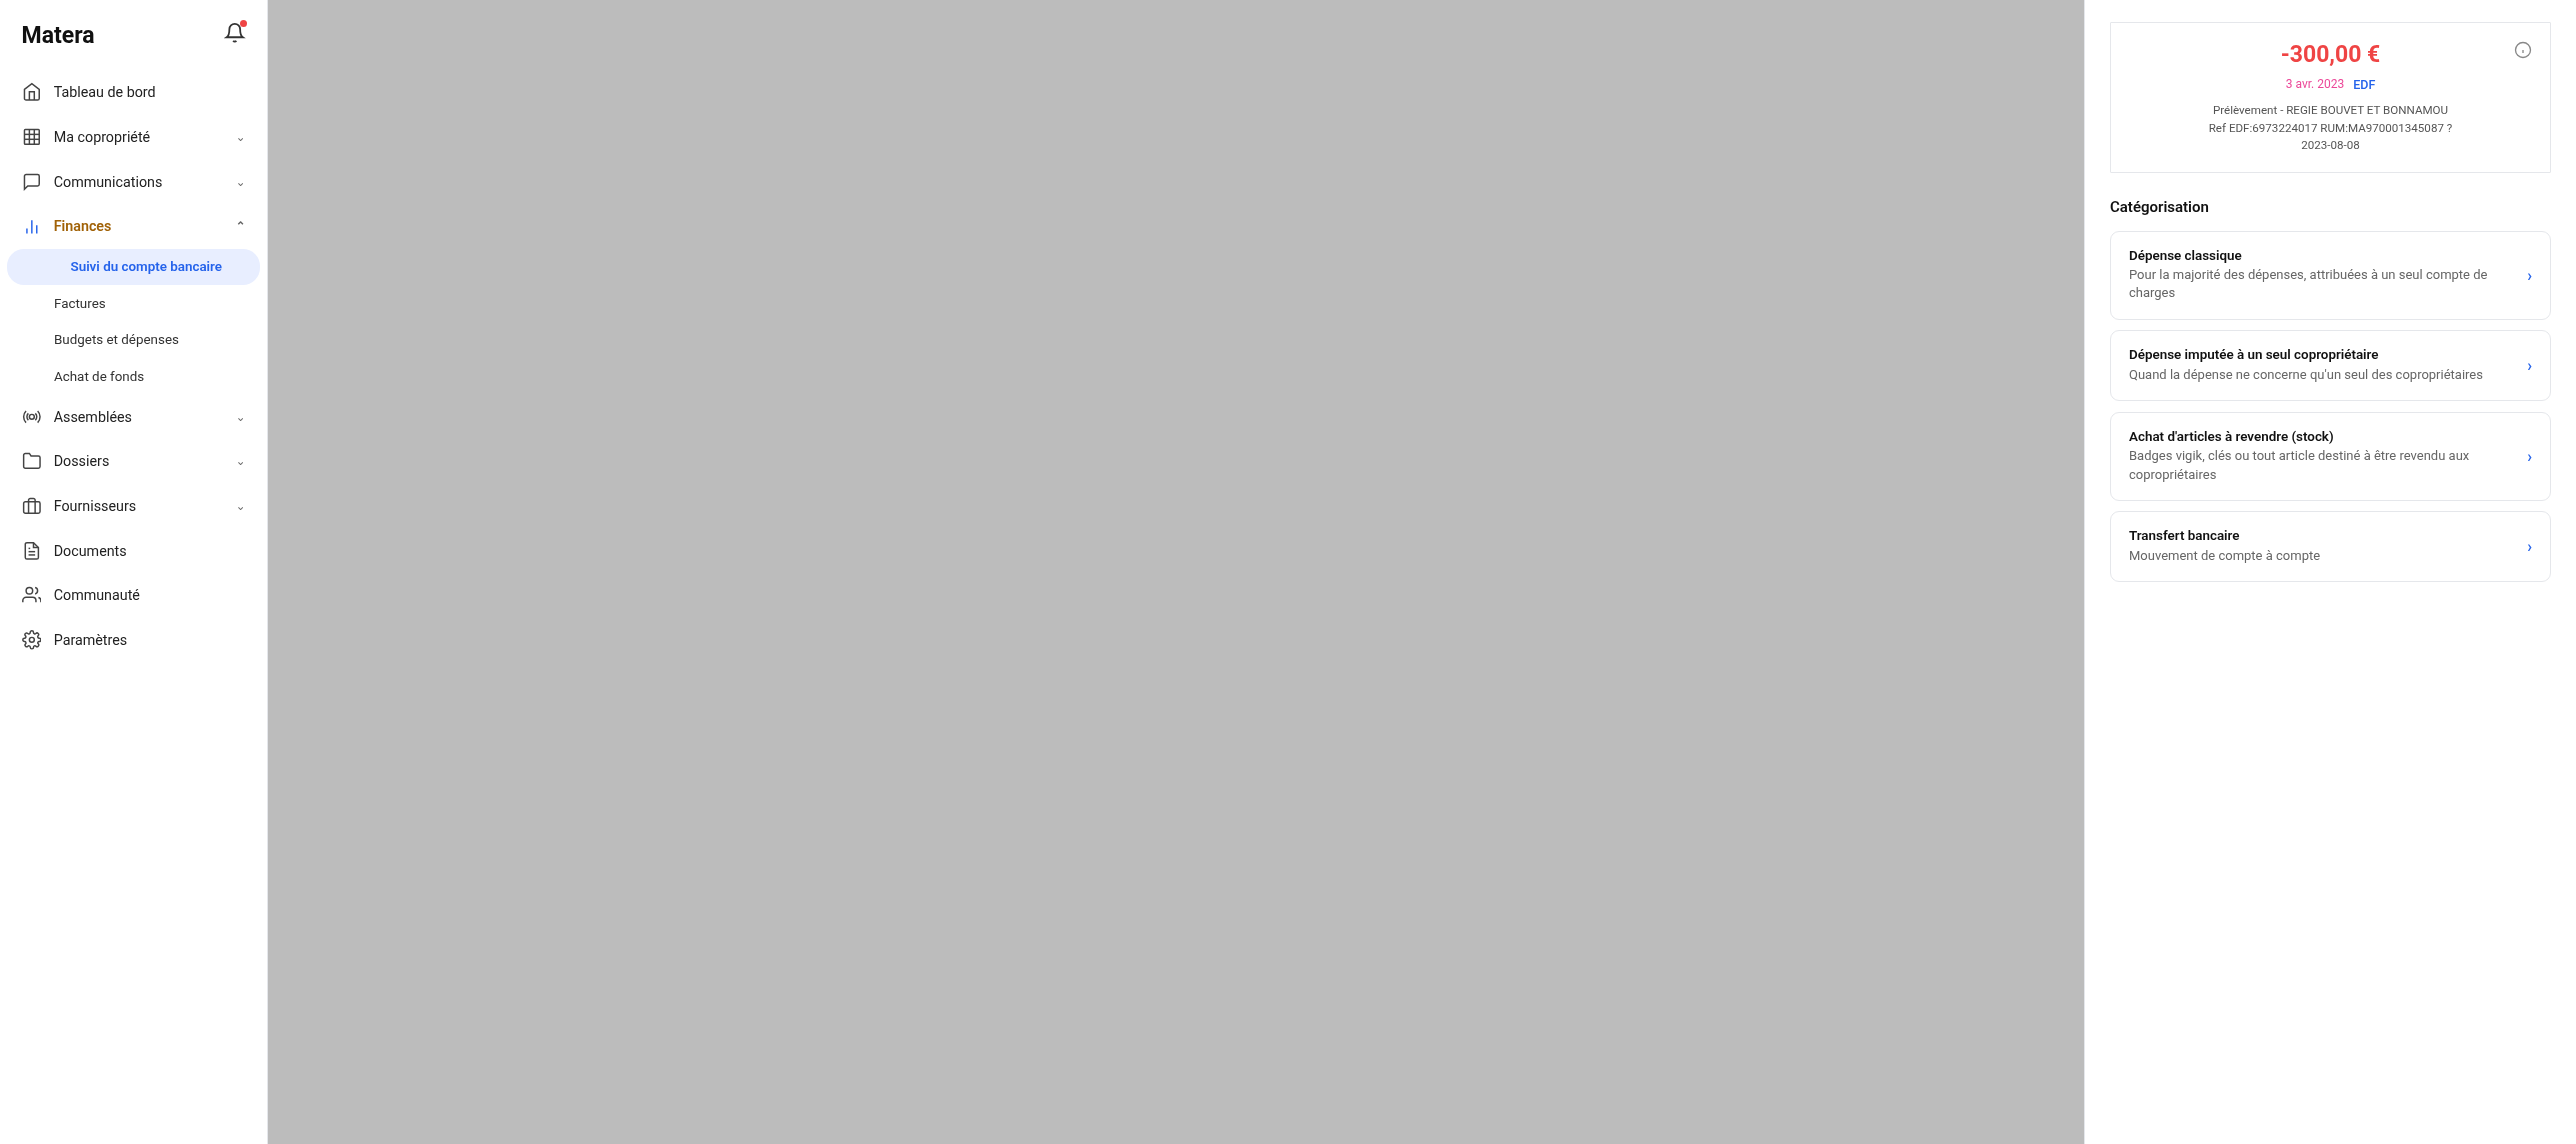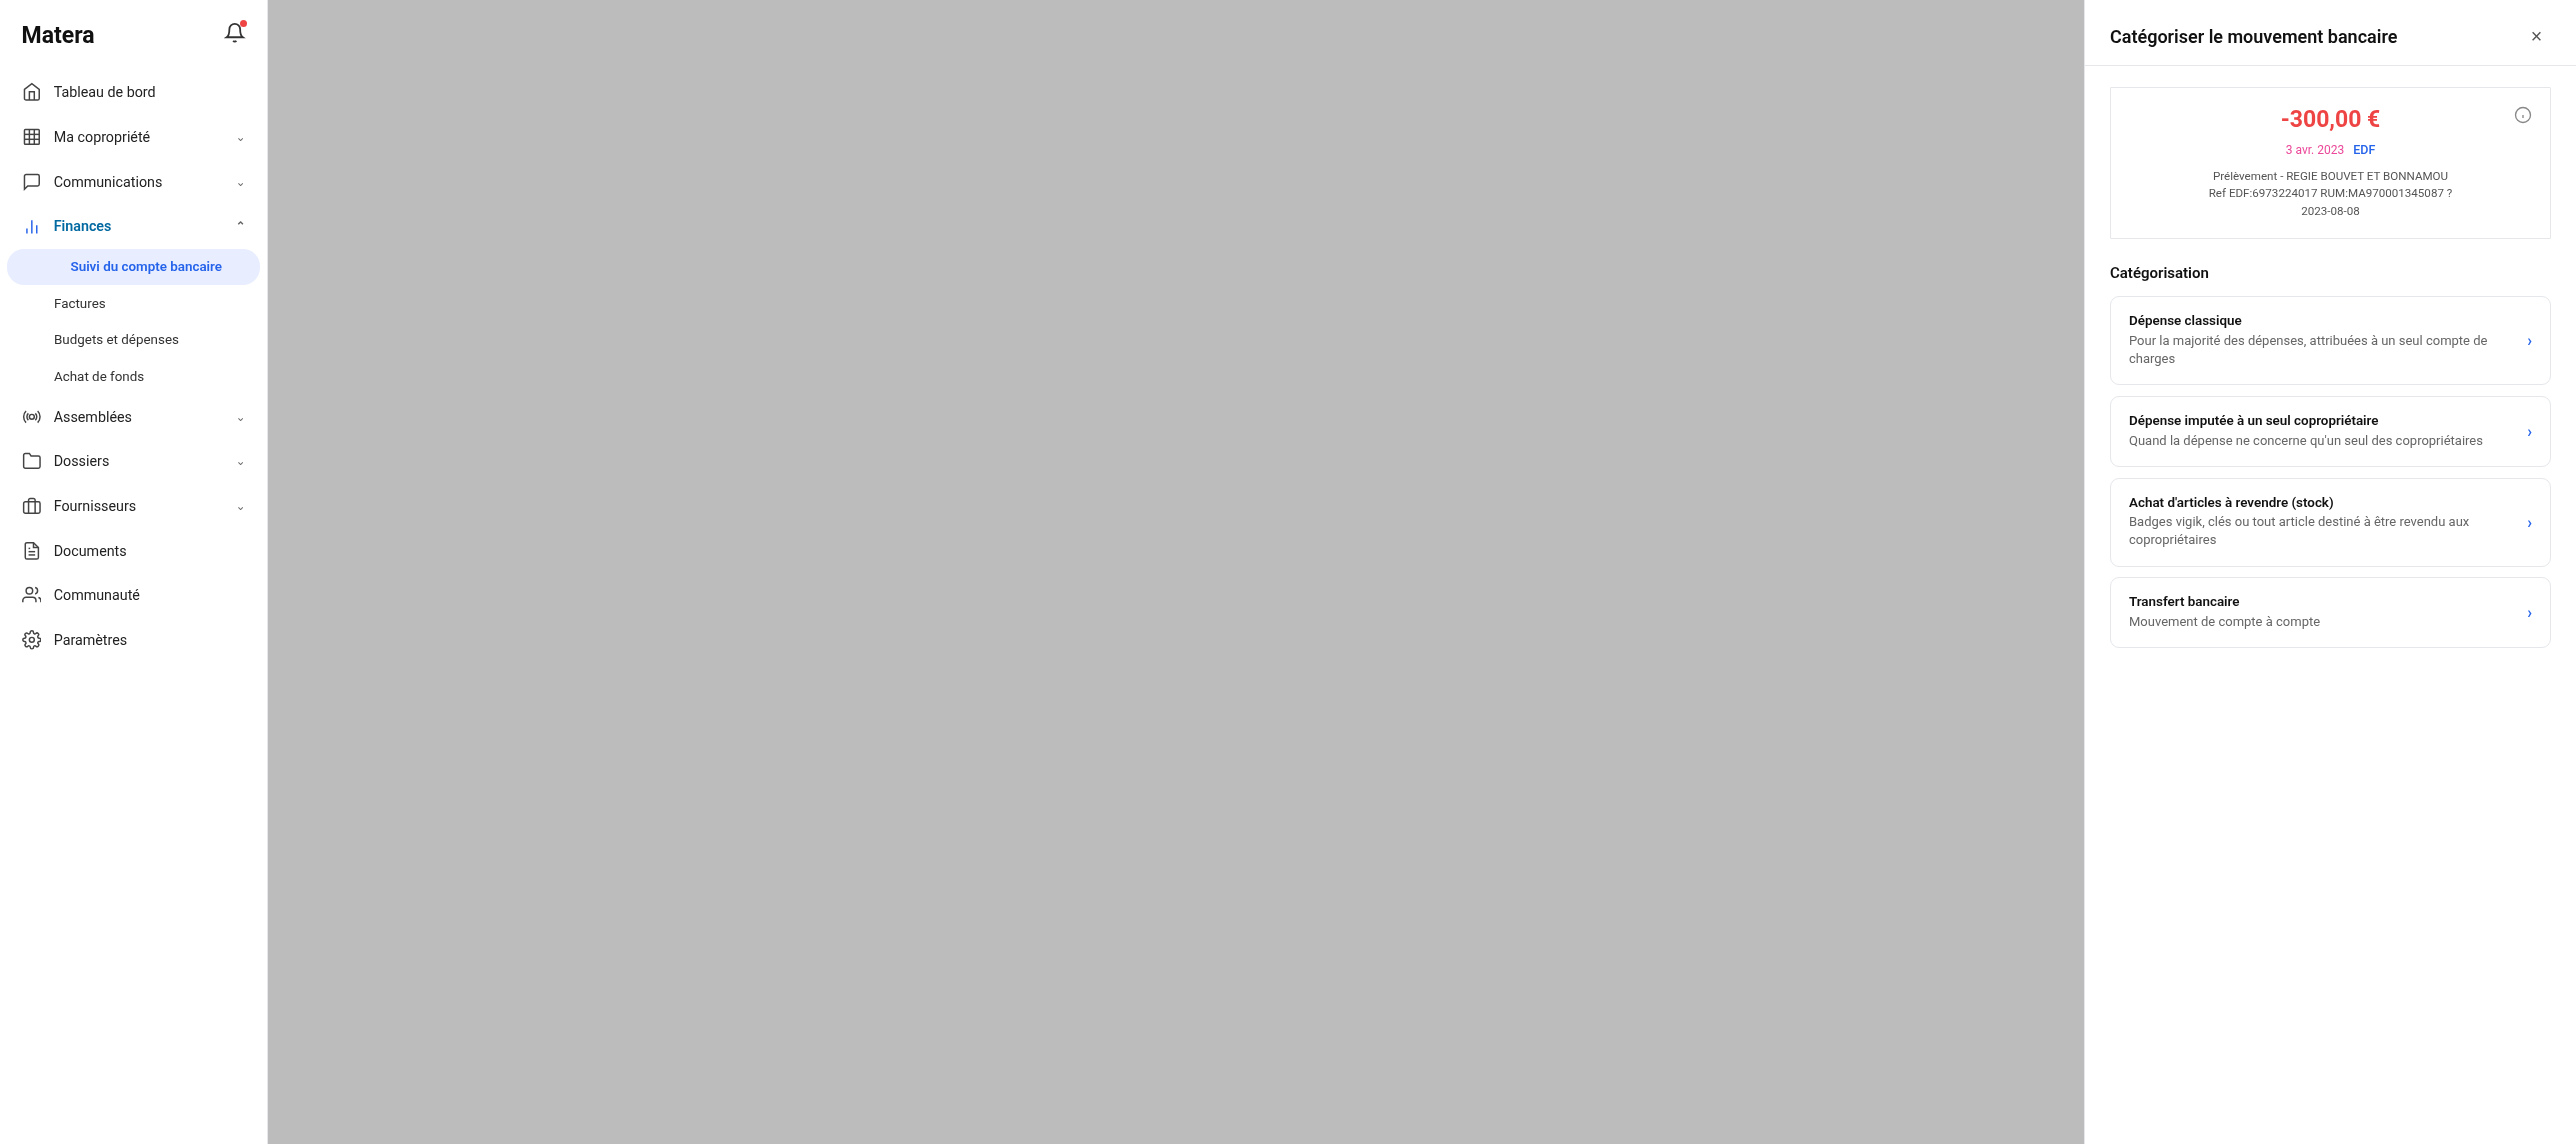--- a/index.html
+++ b/index.html
@@ -331,21 +331,21 @@
 
     <div class="nav-item active-parent">
       <div class="nav-item-left">
         <span class="nav-icon finances-icon">
           <svg viewBox="0 0 24 24" fill="none" stroke="#2563eb" stroke-width="1.8">
             <line x1="18" y1="20" x2="18" y2="10"></line>
             <line x1="12" y1="20" x2="12" y2="4"></line>
             <line x1="6" y1="20" x2="6" y2="14"></line>
           </svg>
         </span>
-        <span style="color:#0369a1;">Finances</span>
+        <span style="color:#a16207;">Finances</span>
       </div>
       <span class="chevron">⌃</span>
     </div>
 
     <div class="sub-nav-item active">
       <span>Suivi du compte bancaire</span>
     </div>
     <div class="sub-nav-item">
       <span>Factures</span>
     </div>
@@ -435,24 +435,20 @@
         <span>Paramètres</span>
       </div>
     </div>
 
   </div>
 </nav>
 
 <div class="main-content"></div>
 
 <aside class="panel">
-  <div class="panel-header">
-    <span class="panel-title">Catégoriser le mouvement bancaire</span>
-    <button class="close-btn">×</button>
-  </div>
 
   <div class="panel-body">
 
     <div class="transaction-card" style="position:relative;">
       <span class="info-icon">
         <svg width="18" height="18" viewBox="0 0 24 24" fill="none" stroke="#888" stroke-width="1.8">
           <circle cx="12" cy="12" r="10"></circle>
           <line x1="12" y1="16" x2="12" y2="12"></line>
           <line x1="12" y1="8" x2="12.01" y2="8"></line>
         </svg>

